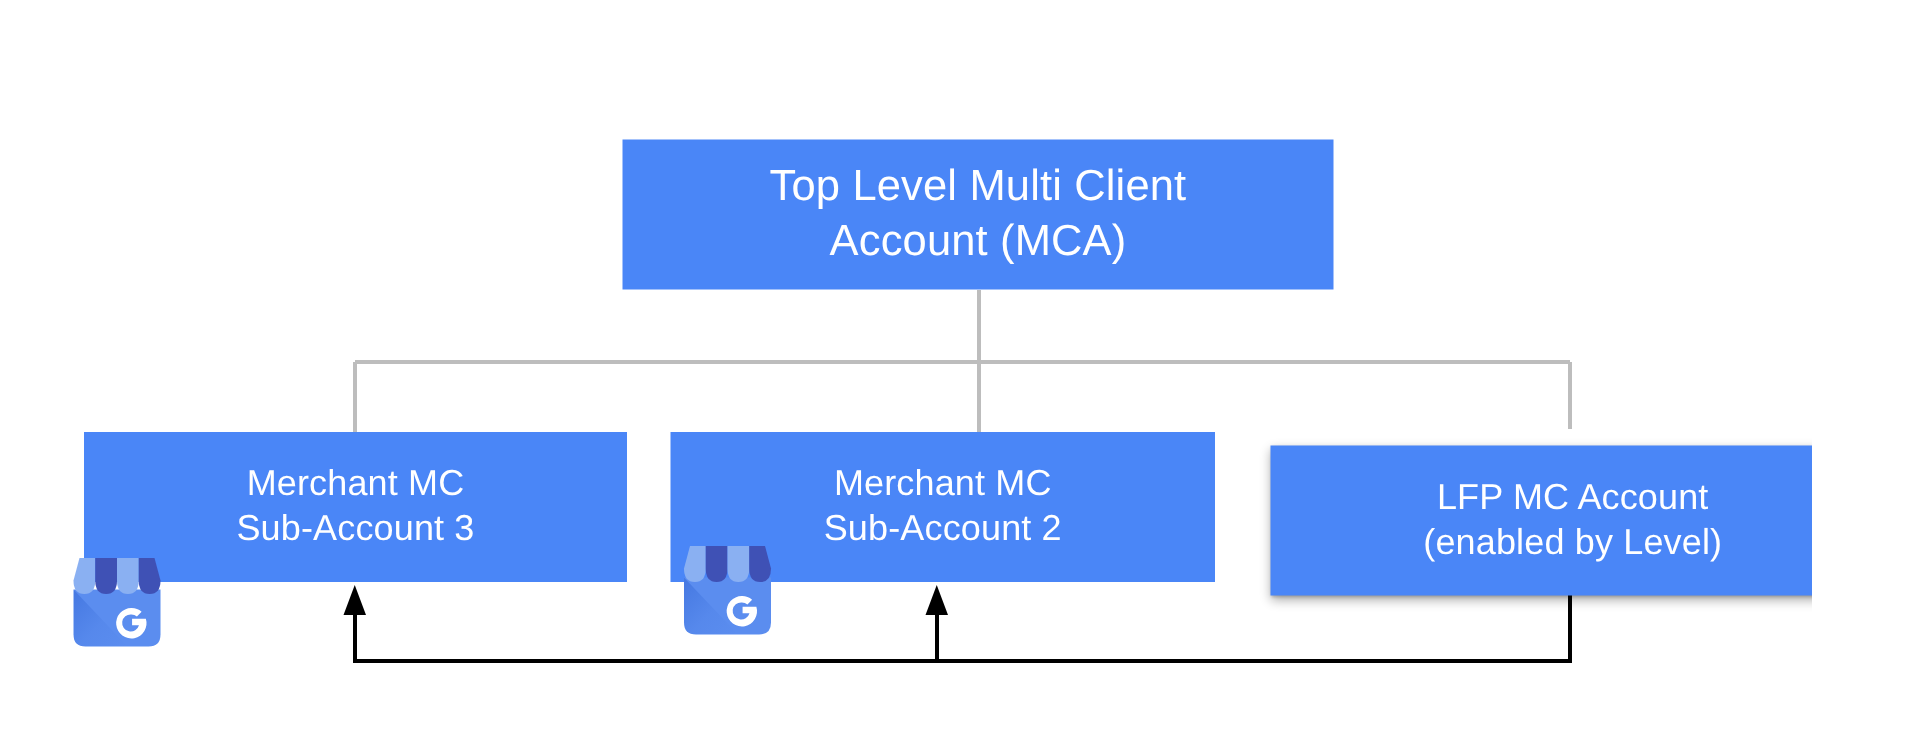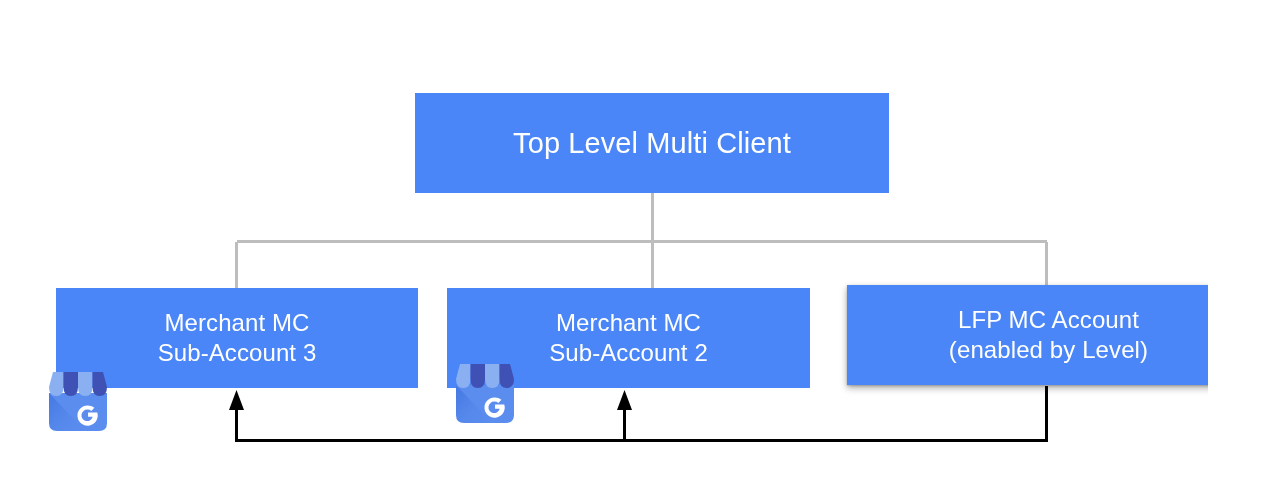--- a/index.html
+++ b/index.html
@@ -63,21 +63,21 @@
   }
   #node-sub2 {
     left: 447px;
     top: 288px;
     width: 363px;
     height: 100px;
     font-size: 24px;
   }
   #node-lfp {
     left: 847px;
-    top: 285px;
+    top: 297px;
     width: 403px;
     height: 100px;
     font-size: 24px;
     box-shadow: 0 3px 7px rgba(0,0,0,0.33), 0 1px 2px rgba(0,0,0,0.2);
   }
 
   
   .gmb-icon {
     position: absolute;
     width: 76px;
@@ -106,20 +106,21 @@
       <path d="M 624.5 440.5 L 624.5 404"></path>
     </g>
     <g fill="#000000">
       <polygon points="236.5,390 244,410 229,410"></polygon>
       <polygon points="624.5,390 632,410 617,410"></polygon>
     </g>
   </svg>
 
   <div class="node" id="node-mca">
     <span class="line1">Top Level Multi Client</span>
+    <span class="line2">Account (MCA)</span>
   </div>
 
   <div class="node" id="node-sub1">
     <span class="line1">Merchant MC</span>
     <span class="line2">Sub-Account 3</span>
   </div>
 
   <div class="node" id="node-sub2">
     <span class="line1">Merchant MC</span>
     <span class="line2">Sub-Account 2</span>

